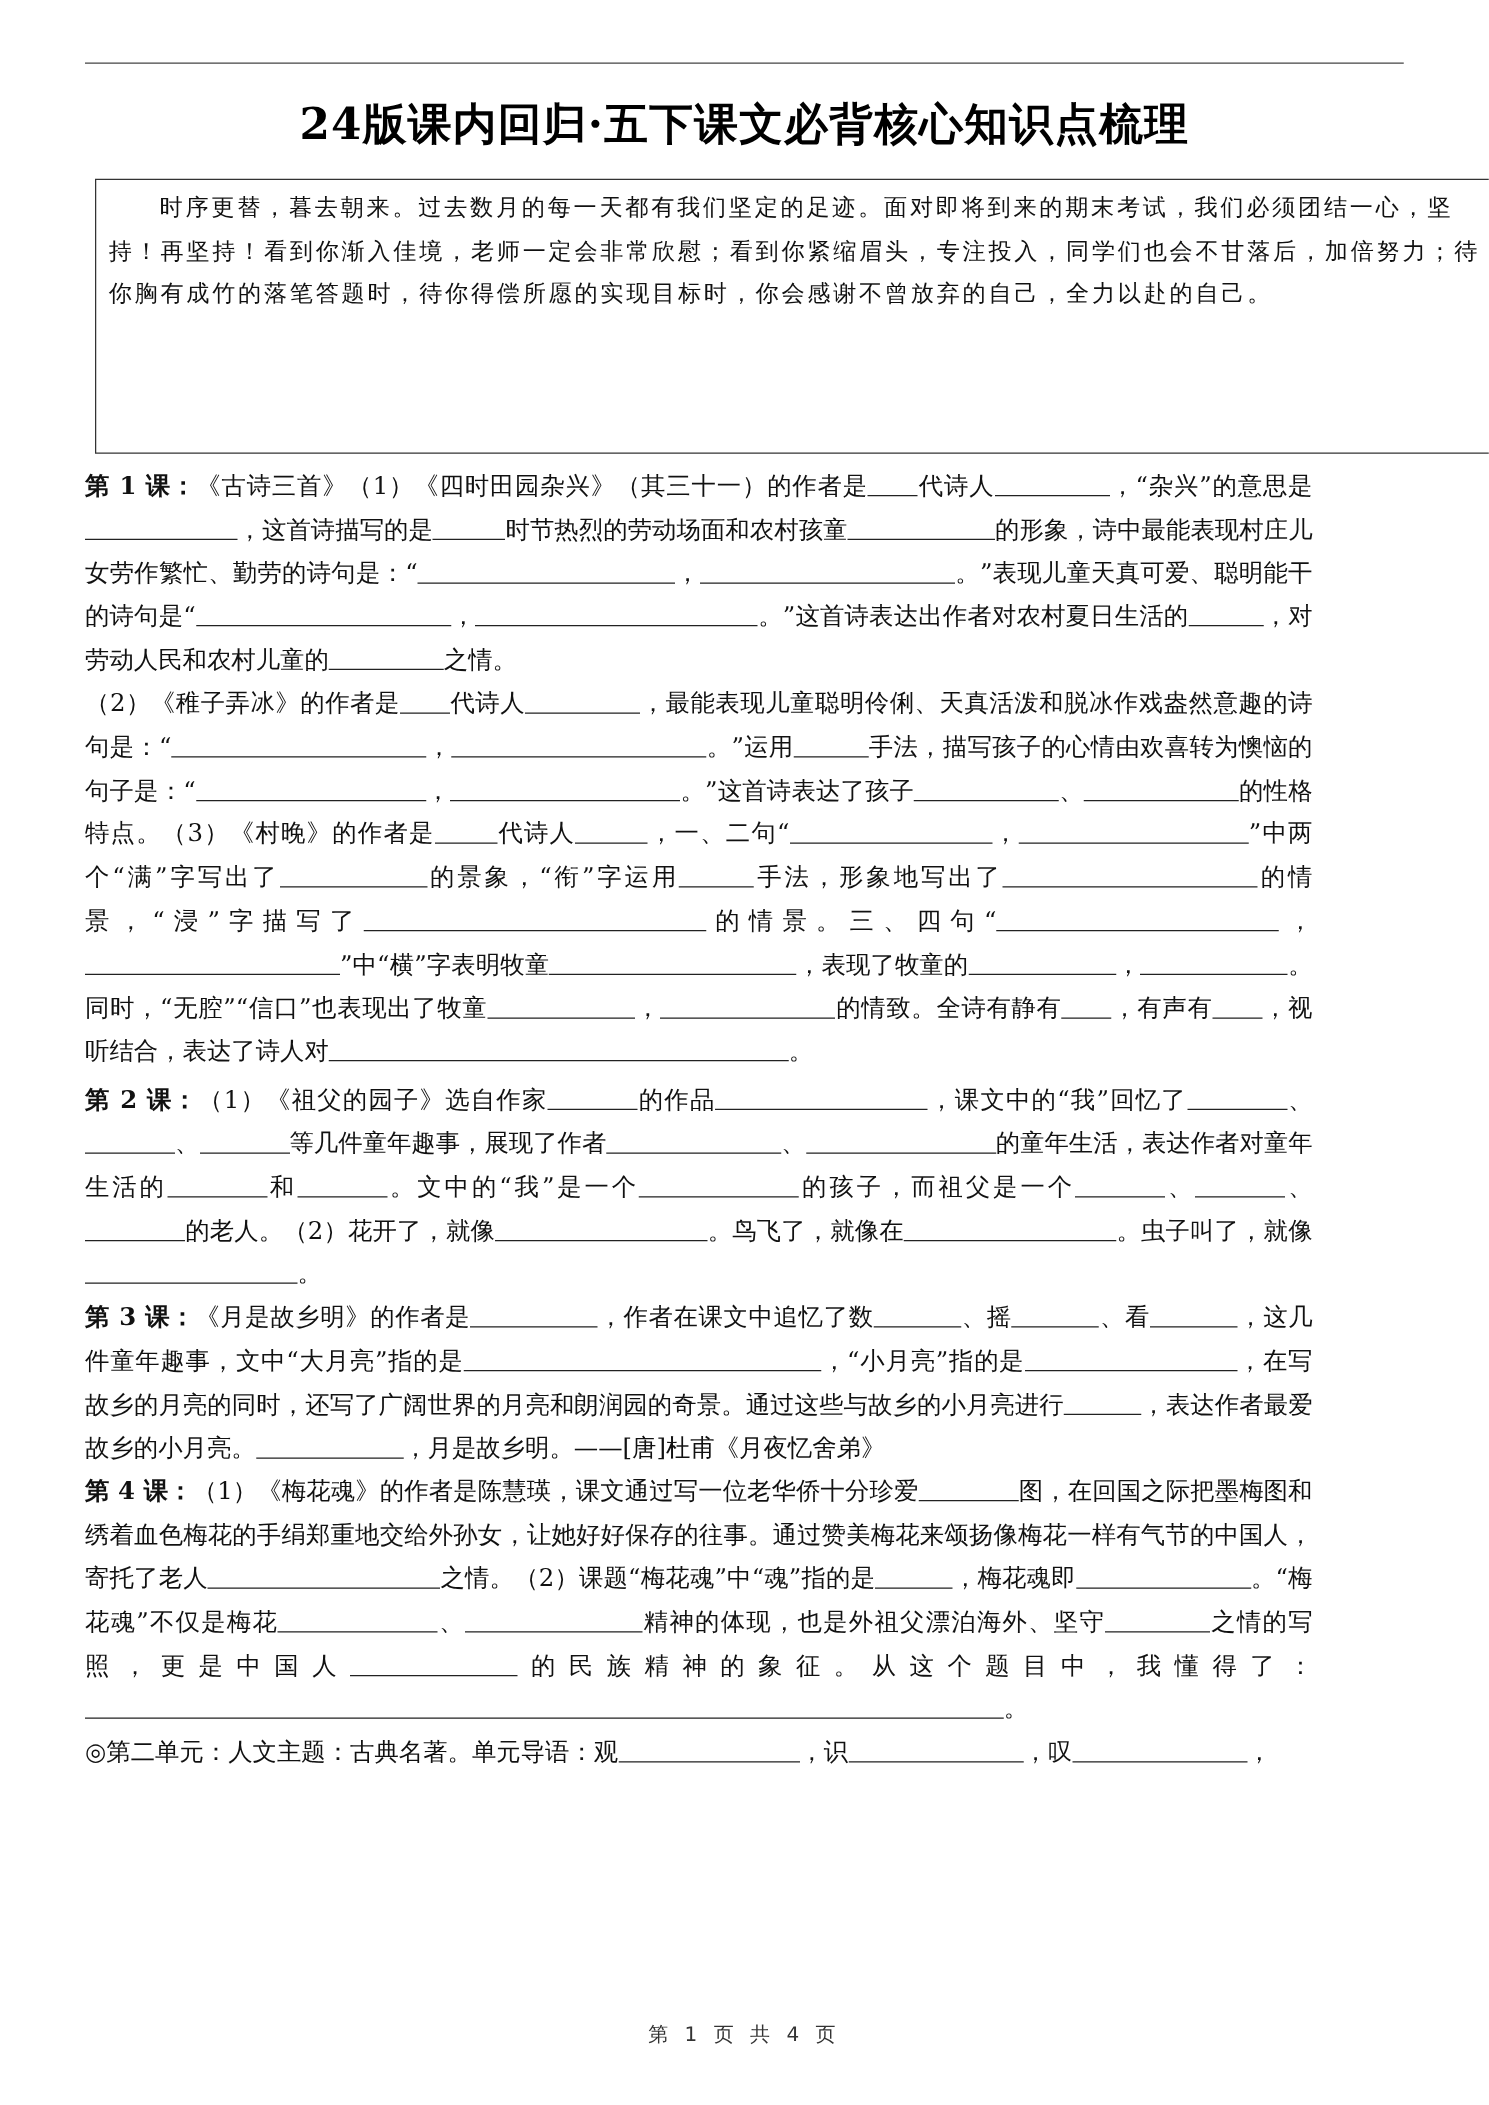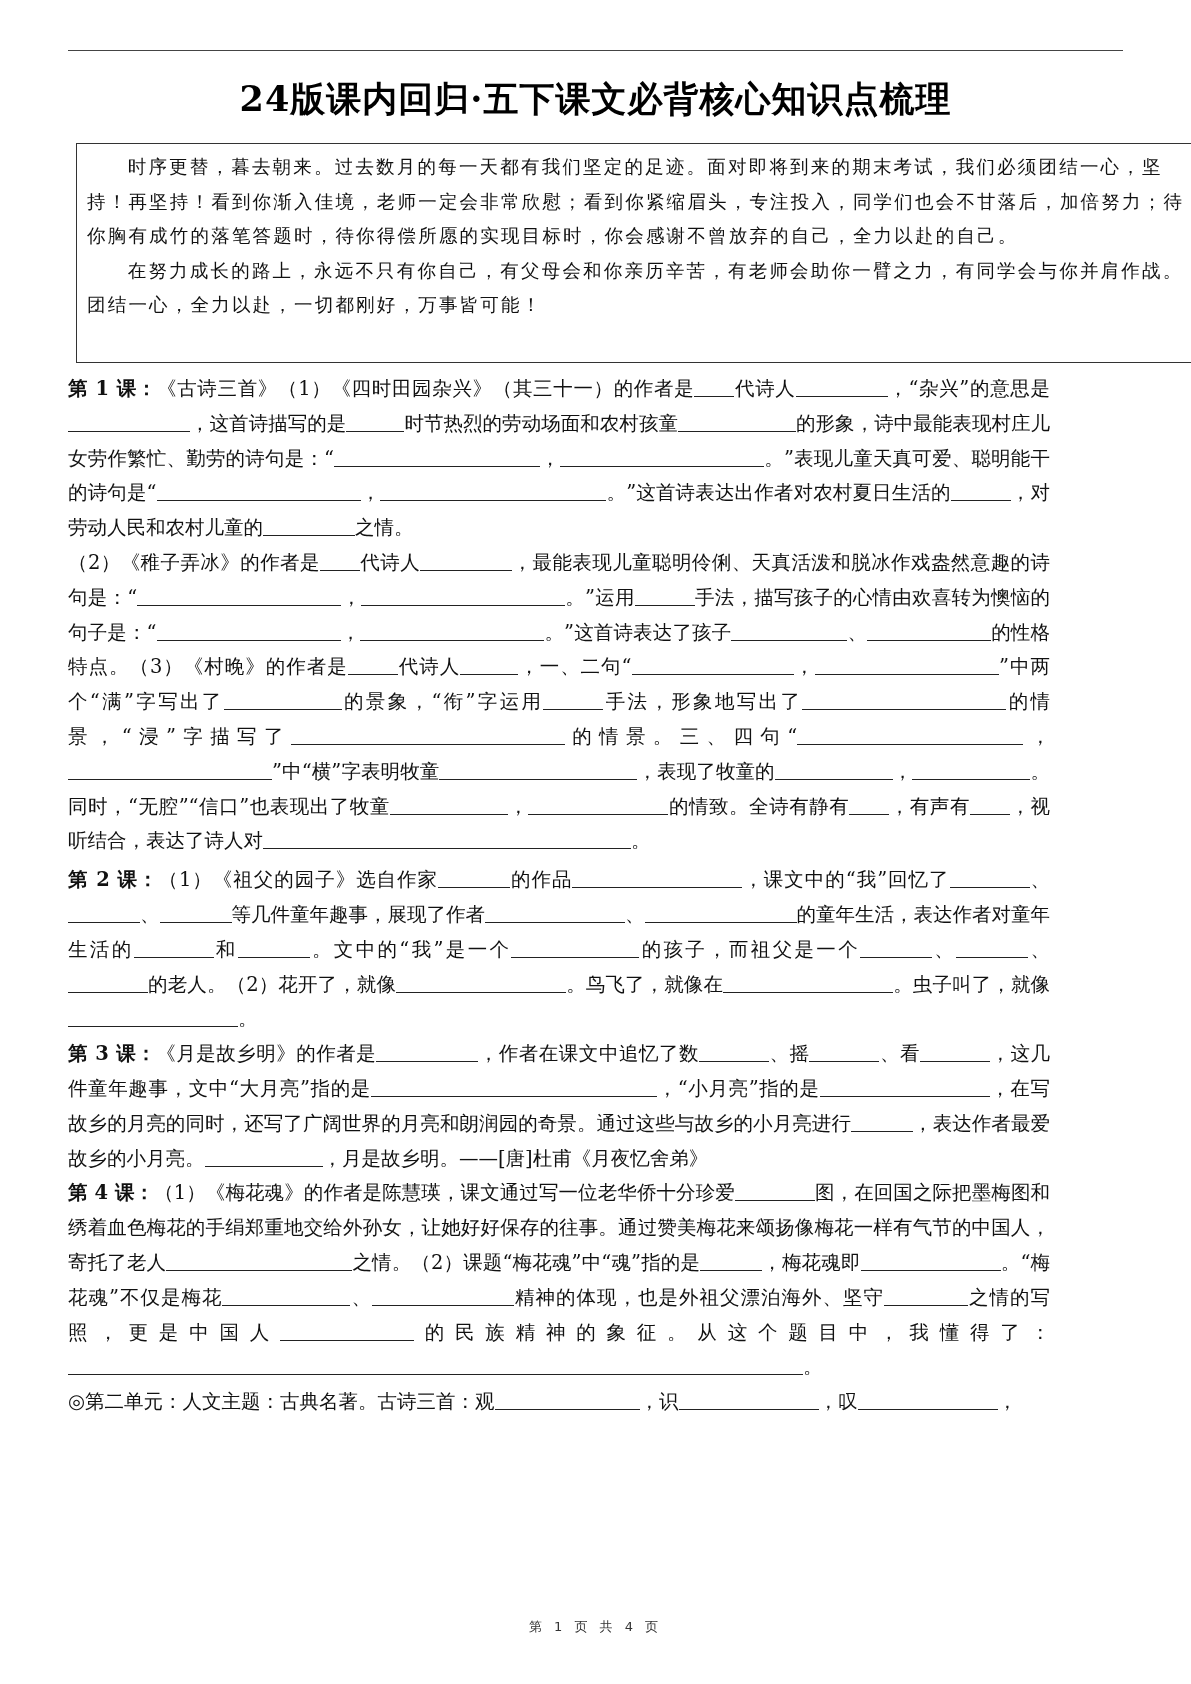--- a/index.html
+++ b/index.html
@@ -12,39 +12,38 @@
   .box { position: absolute; left: 76px; top: 143px; width: 1122px; height: 220px;
          border: 1.5px solid #333; box-sizing: border-box; padding: 6px 10px 0 10px;
          font-size: 18.5px; line-height: 34.5px; letter-spacing: 2.2px; }
   .box p { margin: 0; text-indent: 2.2em; }
   .content { position: absolute; left: 68px; top: 372px; width: 982px;
              font-size: 19.5px; line-height: 34.8px; text-align: justify; }
   .content p { margin: 0; }
   .blank { display: inline-block; border-bottom: 1.3px solid #222; height: 1em; vertical-align: -2px; }
   .b { font-weight: bold; }
   .footer { position: absolute; left: 0; right: 0; top: 1618px; text-align: center;
-            font-family: "DejaVu Sans", sans-serif; font-size: 13px; color: #333; letter-spacing: 4px; }
+            font-family: "DejaVu Sans", sans-serif; font-size: 16px; color: #333; letter-spacing: 4px; }
 </style>
 </head>
 <body>
 
 <div class="top-rule"></div>
 <div class="title">24版课内回归·五下课文必背核心知识点梳理</div>
 
 <div class="box">
   <p>时序更替，暮去朝来。过去数月的每一天都有我们坚定的足迹。面对即将到来的期末考试，我们必须团结一心，坚持！再坚持！看到你渐入佳境，老师一定会非常欣慰；看到你紧缩眉头，专注投入，同学们也会不甘落后，加倍努力；待你胸有成竹的落笔答题时，待你得偿所愿的实现目标时，你会感谢不曾放弃的自己，全力以赴的自己。</p>
-  <p>在努力成长的路上，永远不只有你自己，有父母会和你亲历辛苦，有老师会助你一臂之力，有同学会与你并肩作战。团结一心，全力以赴，一切都刚好，万事皆可能！</p>
 </div>
 
 <div class="content">
 
   <p><span class="b">第 1 课：</span><span>《古诗三首》（1）《四时田园杂兴》（其三十一）的作者是</span><span class="blank" style="width:40px"></span><span>代诗人</span><span class="blank" style="width:92px"></span><span>，“杂兴”的意思是</span><span class="blank" style="width:122px"></span><span>，这首诗描写的是</span><span class="blank" style="width:58px"></span><span>时节热烈的劳动场面和农村孩童</span><span class="blank" style="width:118px"></span><span>的形象，诗中最能表现村庄儿女劳作繁忙、勤劳的诗句是：“</span><span class="blank" style="width:206px"></span><span>，</span><span class="blank" style="width:204px"></span><span>。”表现儿童天真可爱、聪明能干的诗句是“</span><span class="blank" style="width:204px"></span><span>，</span><span class="blank" style="width:226px"></span><span>。”这首诗表达出作者对农村夏日生活的</span><span class="blank" style="width:60px"></span><span>，对劳动人民和农村儿童的</span><span class="blank" style="width:92px"></span><span>之情。</span><br><span>（2）《稚子弄冰》的作者是</span><span class="blank" style="width:40px"></span><span>代诗人</span><span class="blank" style="width:92px"></span><span>，最能表现儿童聪明伶俐、天真活泼和脱冰作戏盎然意趣的诗句是：“</span><span class="blank" style="width:204px"></span><span>，</span><span class="blank" style="width:204px"></span><span>。”运用</span><span class="blank" style="width:60px"></span><span>手法，描写孩子的心情由欢喜转为懊恼的句子是：“</span><span class="blank" style="width:184px"></span><span>，</span><span class="blank" style="width:184px"></span><span>。”这首诗表达了孩子</span><span class="blank" style="width:116px"></span><span>、</span><span class="blank" style="width:124px"></span><span>的性格特点。（3）《村晚》的作者是</span><span class="blank" style="width:50px"></span><span>代诗人</span><span class="blank" style="width:58px"></span><span>，一、二句“</span><span class="blank" style="width:162px"></span><span>，</span><span class="blank" style="width:184px"></span><span>”中两个“满”字写出了</span><span class="blank" style="width:118px"></span><span>的景象，“衔”字运用</span><span class="blank" style="width:60px"></span><span>手法，形象地写出了</span><span class="blank" style="width:204px"></span><span>的情景，“浸”字描写了</span><span class="blank" style="width:274px"></span><span>的情景。三、四句“</span><span class="blank" style="width:226px"></span><span>，</span><span class="blank" style="width:204px"></span><span>”中“横”字表明牧童</span><span class="blank" style="width:198px"></span><span>，表现了牧童的</span><span class="blank" style="width:118px"></span><span>，</span><span class="blank" style="width:118px"></span><span>。同时，“无腔”“信口”也表现出了牧童</span><span class="blank" style="width:118px"></span><span>，</span><span class="blank" style="width:140px"></span><span>的情致。全诗有静有</span><span class="blank" style="width:40px"></span><span>，有声有</span><span class="blank" style="width:40px"></span><span>，视听结合，表达了诗人对</span><span class="blank" style="width:368px"></span><span>。</span></p>
 
   <p style="margin-top:4px"><span class="b">第 2 课：</span><span>（1）《祖父的园子》选自作家</span><span class="blank" style="width:72px"></span><span>的作品</span><span class="blank" style="width:170px"></span><span>，课文中的“我”回忆了</span><span class="blank" style="width:80px"></span><span>、</span><span class="blank" style="width:72px"></span><span>、</span><span class="blank" style="width:72px"></span><span>等几件童年趣事，展现了作者</span><span class="blank" style="width:140px"></span><span>、</span><span class="blank" style="width:152px"></span><span>的童年生活，表达作者对童年生活的</span><span class="blank" style="width:80px"></span><span>和</span><span class="blank" style="width:72px"></span><span>。文中的“我”是一个</span><span class="blank" style="width:128px"></span><span>的孩子，而祖父是一个</span><span class="blank" style="width:72px"></span><span>、</span><span class="blank" style="width:72px"></span><span>、</span><span class="blank" style="width:80px"></span><span>的老人。（2）花开了，就像</span><span class="blank" style="width:170px"></span><span>。鸟飞了，就像在</span><span class="blank" style="width:170px"></span><span>。虫子叫了，就像</span><span class="blank" style="width:170px"></span><span>。</span></p>
 
   <p><span class="b">第 3 课：</span><span>《月是故乡明》的作者是</span><span class="blank" style="width:102px"></span><span>，作者在课文中追忆了数</span><span class="blank" style="width:70px"></span><span>、摇</span><span class="blank" style="width:70px"></span><span>、看</span><span class="blank" style="width:70px"></span><span>，这几件童年趣事，文中“大月亮”指的是</span><span class="blank" style="width:286px"></span><span>，“小月亮”指的是</span><span class="blank" style="width:170px"></span><span>，在写故乡的月亮的同时，还写了广阔世界的月亮和朗润园的奇景。通过这些与故乡的小月亮进行</span><span class="blank" style="width:62px"></span><span>，表达作者最爱故乡的小月亮。</span><span class="blank" style="width:118px"></span><span>，月是故乡明。——[唐]杜甫《月夜忆舍弟》</span></p>
 
   <p><span class="b">第 4 课：</span><span>（1）《梅花魂》的作者是陈慧瑛，课文通过写一位老华侨十分珍爱</span><span class="blank" style="width:80px"></span><span>图，在回国之际把墨梅图和绣着血色梅花的手绢郑重地交给外孙女，让她好好保存的往事。通过赞美梅花来颂扬像梅花一样有气节的中国人，寄托了老人</span><span class="blank" style="width:186px"></span><span>之情。（2）课题“梅花魂”中“魂”指的是</span><span class="blank" style="width:62px"></span><span>，梅花魂即</span><span class="blank" style="width:140px"></span><span>。“梅花魂”不仅是梅花</span><span class="blank" style="width:128px"></span><span>、</span><span class="blank" style="width:142px"></span><span>精神的体现，也是外祖父漂泊海外、坚守</span><span class="blank" style="width:84px"></span><span>之情的写照，更是中国人</span><span class="blank" style="width:134px"></span><span>的民族精神的象征。从这个题目中，我懂得了：</span><span class="blank" style="width:735px"></span><span>。</span></p>
 
-  <p><span>◎第二单元：人文主题：古典名著。古诗三首：</span><span>观</span><span class="blank" style="width:145px"></span><span>，识</span><span class="blank" style="width:140px"></span><span>，叹</span><span class="blank" style="width:140px"></span><span>，</span></p>
+  <p><span>◎第二单元：人文主题：古典名著。单元导语：</span><span>观</span><span class="blank" style="width:145px"></span><span>，识</span><span class="blank" style="width:140px"></span><span>，叹</span><span class="blank" style="width:140px"></span><span>，</span></p>
 </div>
 
 <div class="footer">第 1 页 共 4 页</div>
 
 </body></html>

